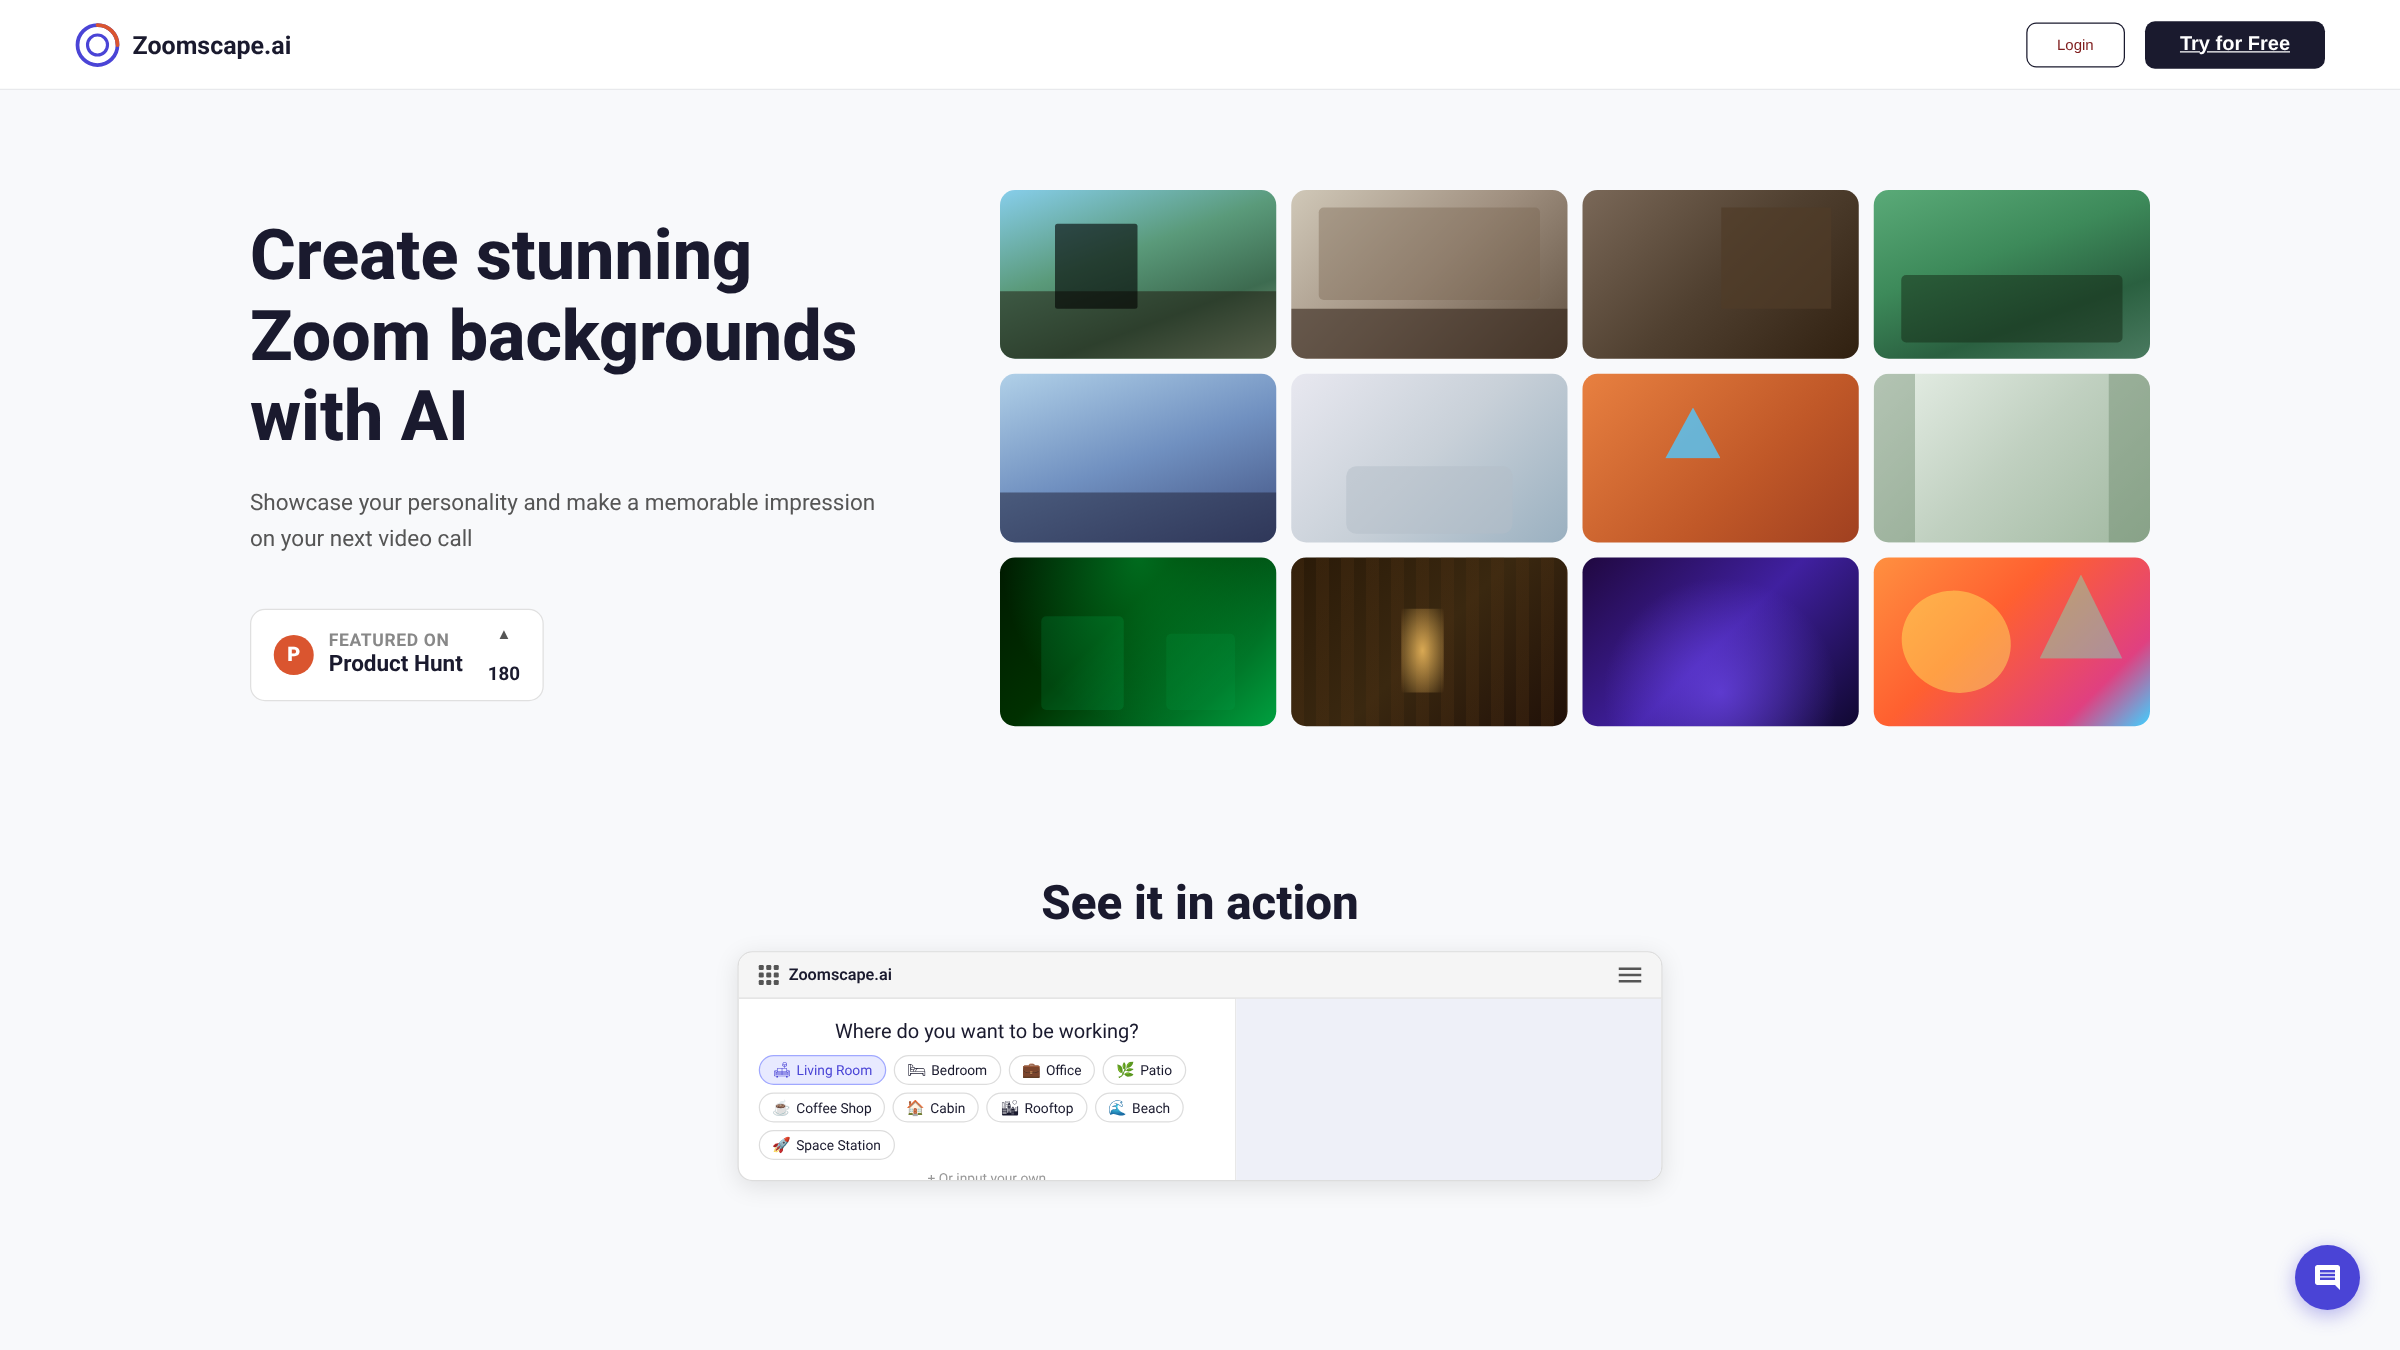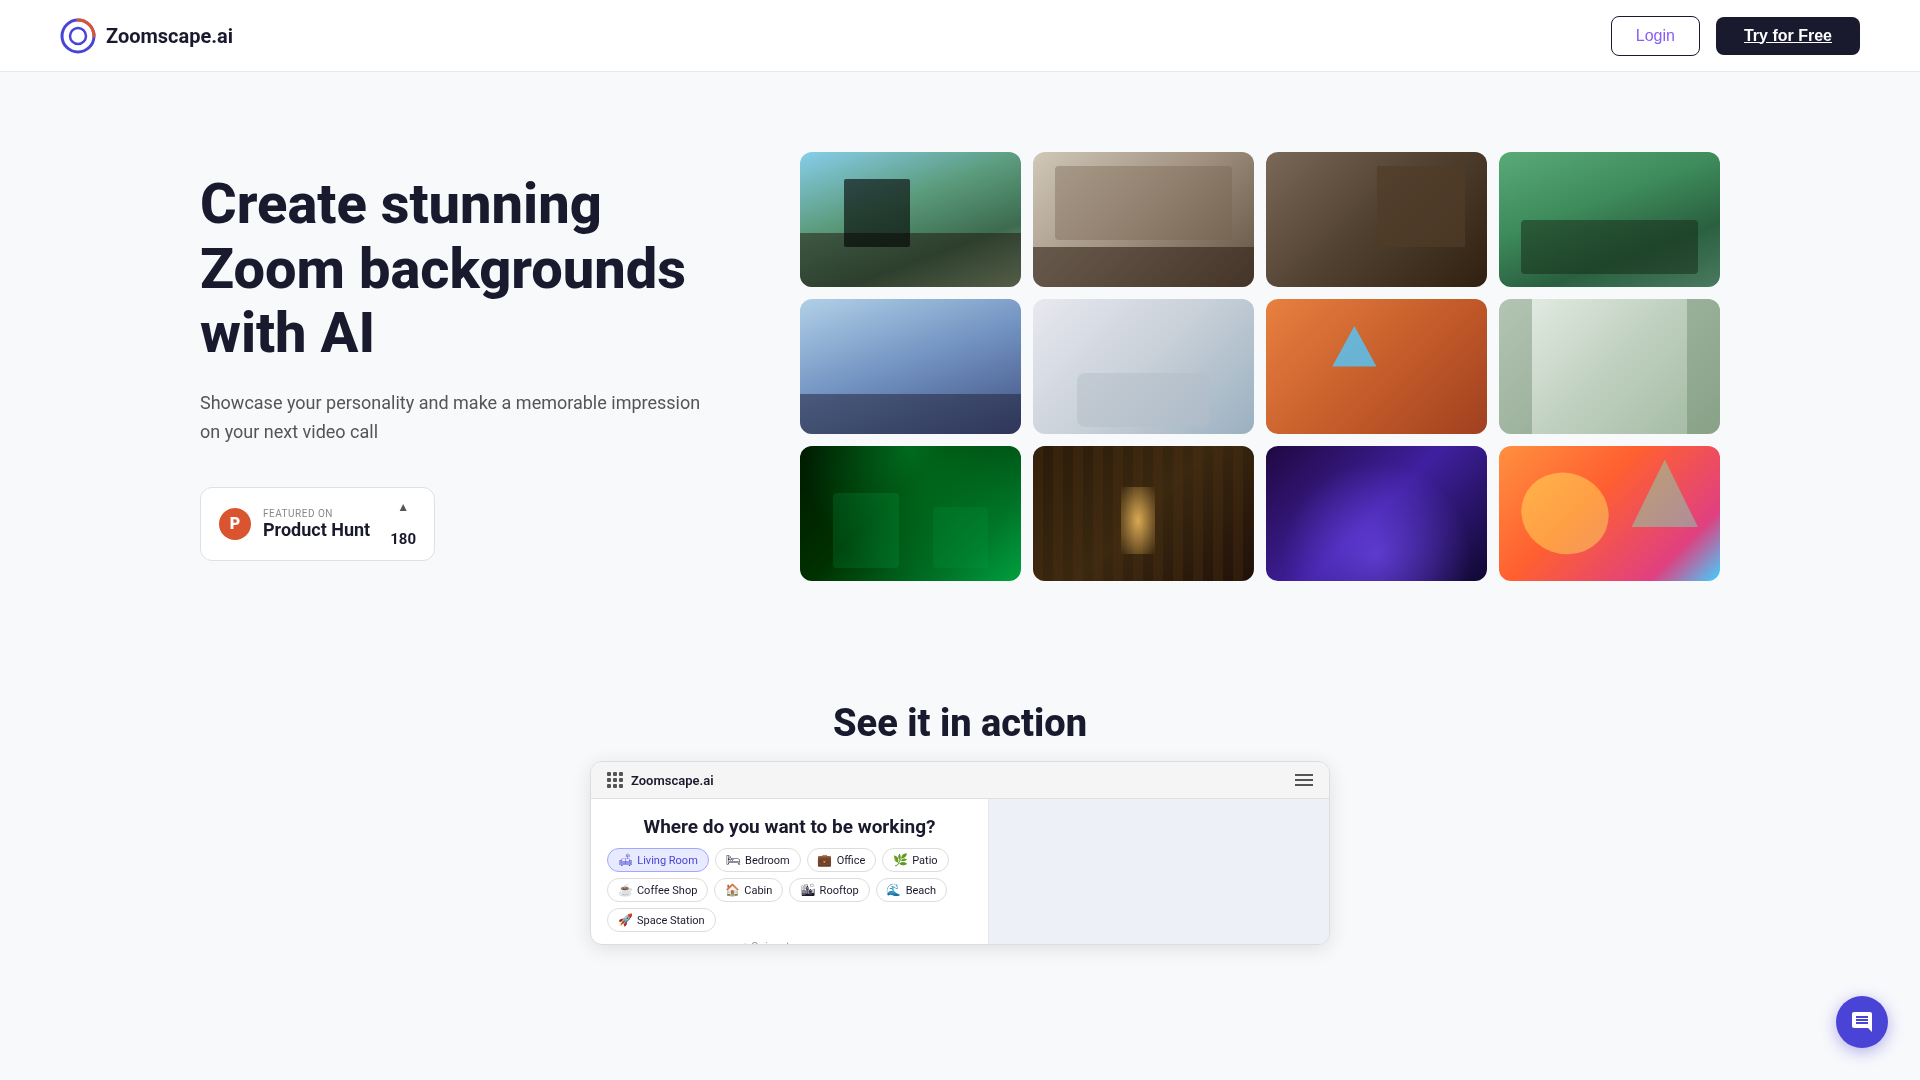--- a/index.html
+++ b/index.html
@@ -38,23 +38,23 @@
     .header-actions {
       display: flex;
       align-items: center;
       gap: 16px;
     }
     .btn-login {
       padding: 10px 24px;
       border: 1.5px solid #1a1a2e;
       border-radius: 8px;
       background: transparent;
-      font-size: 16px;
+      font-size: 12px;
       font-weight: 500;
-      color: #8b5cf6;
+      color: #7f1d1d;
       cursor: pointer;
     }
     .btn-try {
       padding: 10px 28px;
       border: none;
       border-radius: 8px;
       background: #1a1a2e;
       font-size: 16px;
       font-weight: 600;
       color: #ffffff;
@@ -118,22 +118,22 @@
       justify-content: center;
       color: white;
       font-weight: 900;
       font-size: 16px;
     }
     .ph-text-area {
       display: flex;
       flex-direction: column;
     }
     .ph-featured {
-      font-size: 10px;
-      font-weight: 400;
+      font-size: 14px;
+      font-weight: 700;
       color: #888;
       letter-spacing: 0.5px;
       text-transform: uppercase;
     }
     .ph-name {
       font-size: 18px;
       font-weight: 700;
       color: #1a1a2e;
     }
     .ph-count-area {
@@ -234,22 +234,22 @@
     .demo-body {
       display: flex;
       height: 145px;
     }
     .demo-left {
       flex: 1;
       padding: 16px;
       border-right: 1px solid #e8e8e8;
     }
     .demo-question {
-      font-size: 19px;
-      font-weight: 700;
+      font-size: 16px;
+      font-weight: 400;
       color: #1a1a2e;
       margin-bottom: 10px;
     }
     .demo-tags {
       display: flex;
       flex-wrap: wrap;
       gap: 6px;
       margin-bottom: 8px;
     }
     .demo-tag {

